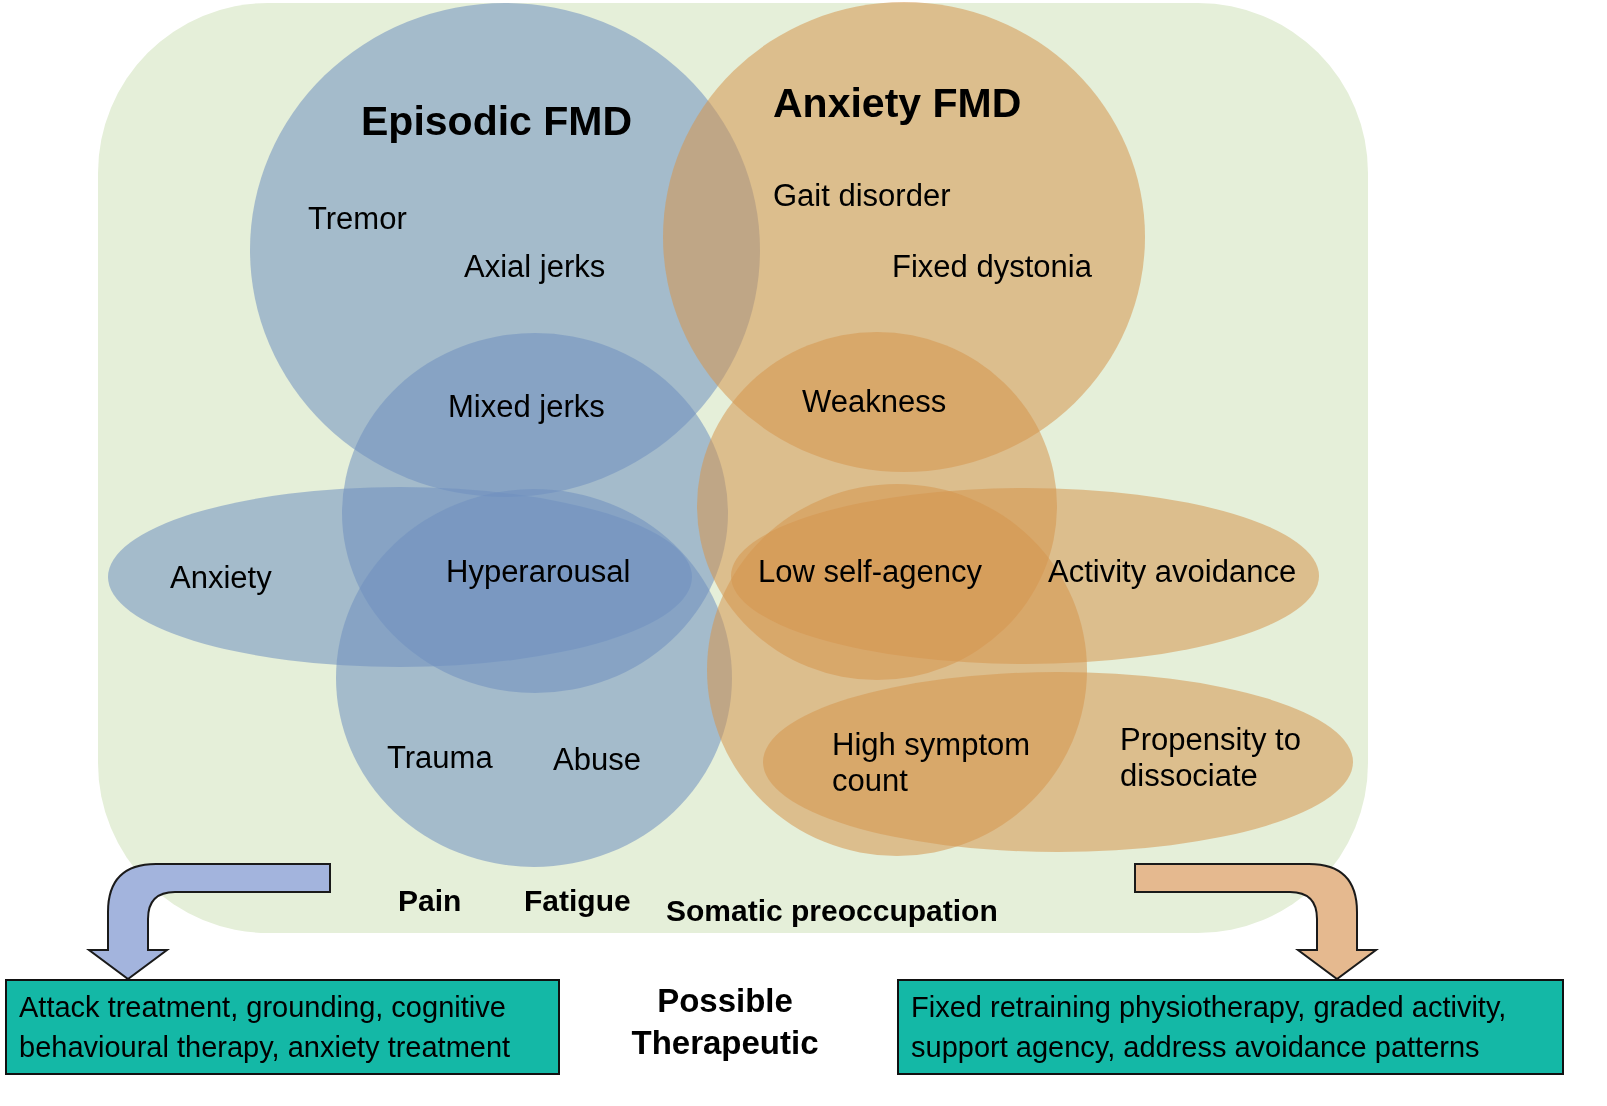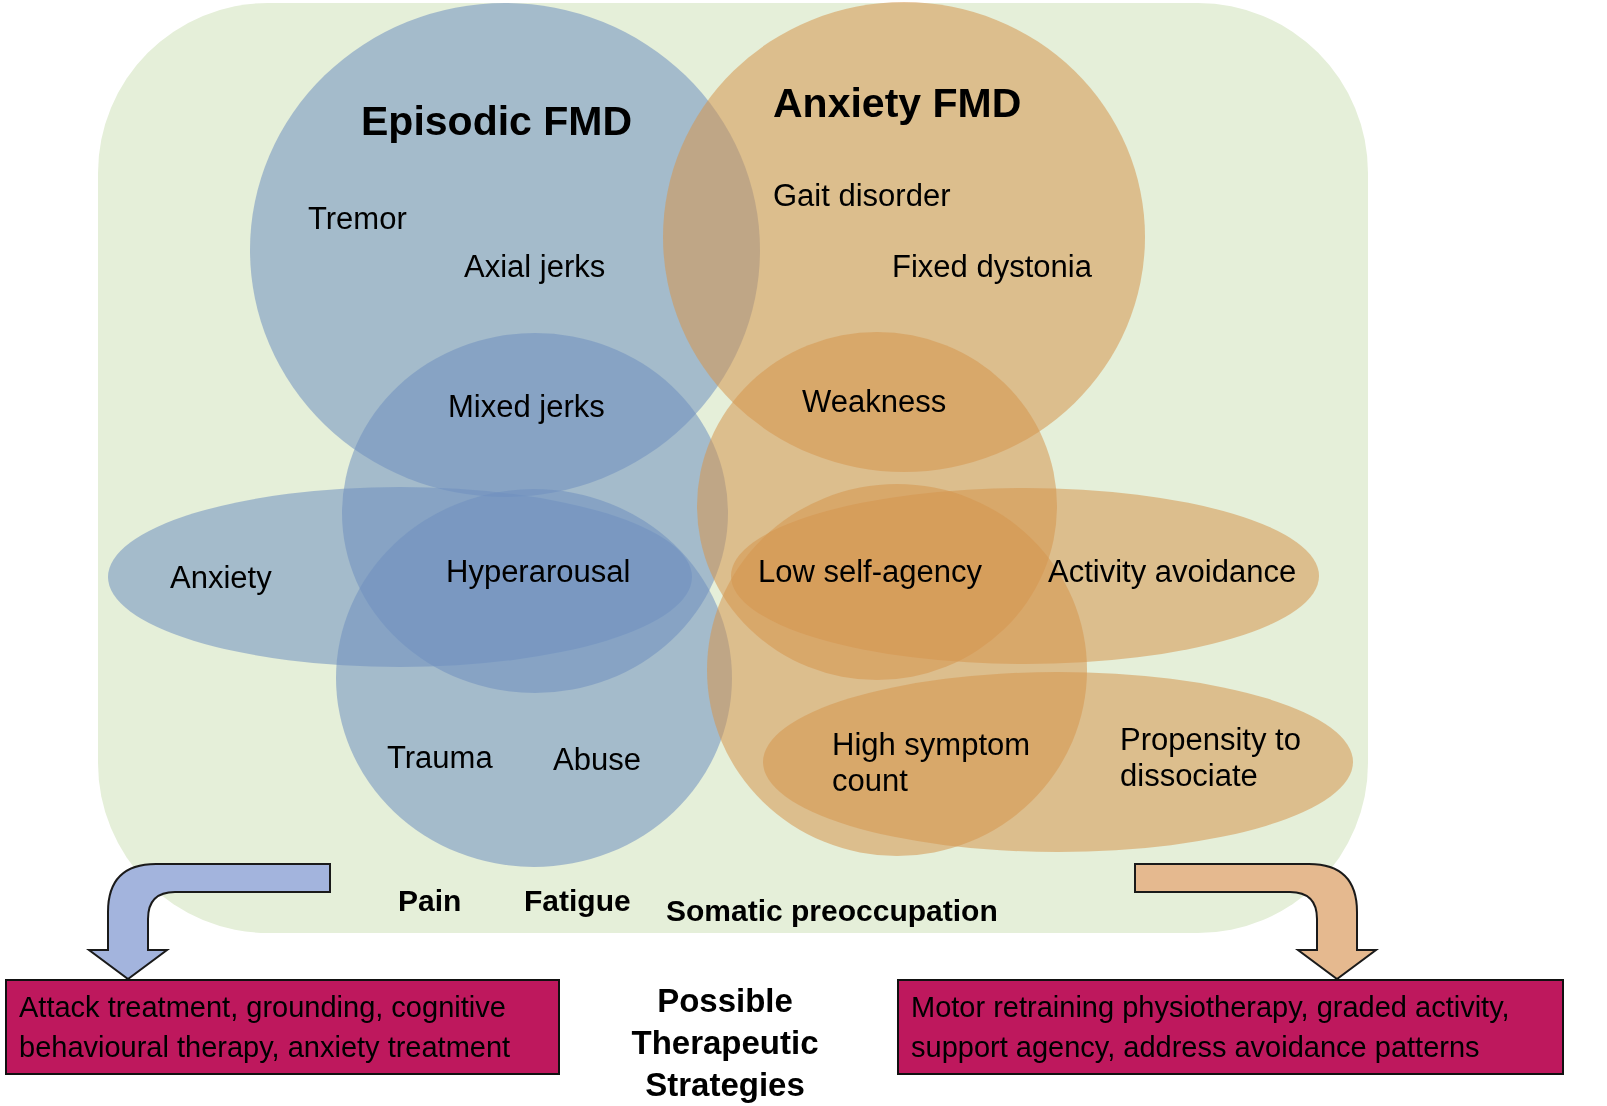--- a/index.html
+++ b/index.html
@@ -2,21 +2,21 @@
 <html><head>
 <meta charset="utf-8">
 <style>
   html, body { margin:0; padding:0; background:#ffffff; }
   body { width:1607px; height:1106px; position:relative; overflow:hidden;
          font-family:"Liberation Sans", "DejaVu Sans", sans-serif; color:#000; }
   #diagram { position:absolute; left:0; top:0; width:1607px; height:1106px; }
   .lbl { position:absolute; font-size:31px; white-space:nowrap; line-height:1.15; }
   .title { position:absolute; font-size:41px; font-weight:bold; white-space:nowrap; }
   .bold { font-weight:bold; font-size:30px; }
-  .box { position:absolute; border:2px solid #111; background:#be185d; box-sizing:border-box;
+  .box { position:absolute; border:2px solid #111; background:#14b8a6; box-sizing:border-box;
          font-size:29px; line-height:40px; padding:6px 12px; white-space:nowrap; }
   .center-caption { position:absolute; font-size:33px; font-weight:bold; text-align:center; line-height:42px; }
 </style>
 </head>
 <body>
 
 <svg id="diagram" viewBox="0 0 1607 1106" xmlns="http://www.w3.org/2000/svg">
 
   <rect id="bg-panel" x="98" y="3" width="1270" height="930" rx="170" ry="170" fill="#e5efd9"></rect>
 
@@ -69,19 +69,18 @@
 <div class="lbl bold" style="left:524px; top:884px;">Fatigue</div>
 <div class="lbl bold" style="left:666px; top:882px;margin-top:12px;">Somatic preoccupation</div>
 
 <div class="box" style="left: 5px; top: 979px; width: 555px; height: 96px; border-color: rgb(17, 17, 17);">
   <div>Attack treatment, grounding, cognitive</div>
   <div>behavioural therapy, anxiety treatment</div>
 </div>
 
 <div class="center-caption" style="left:560px; top:980px; width:330px;">
   <div>Possible Therapeutic</div>
-  <div>Strategies</div>
 </div>
 
 <div class="box" style="left: 897px; top: 979px; width: 667px; height: 96px; border-color: rgb(17, 17, 17);">
-  <div>Motor retraining physiotherapy, graded activity,</div>
+  <div>Fixed retraining physiotherapy, graded activity,</div>
   <div>support agency, address avoidance patterns</div>
 </div>
 
 </body></html>

